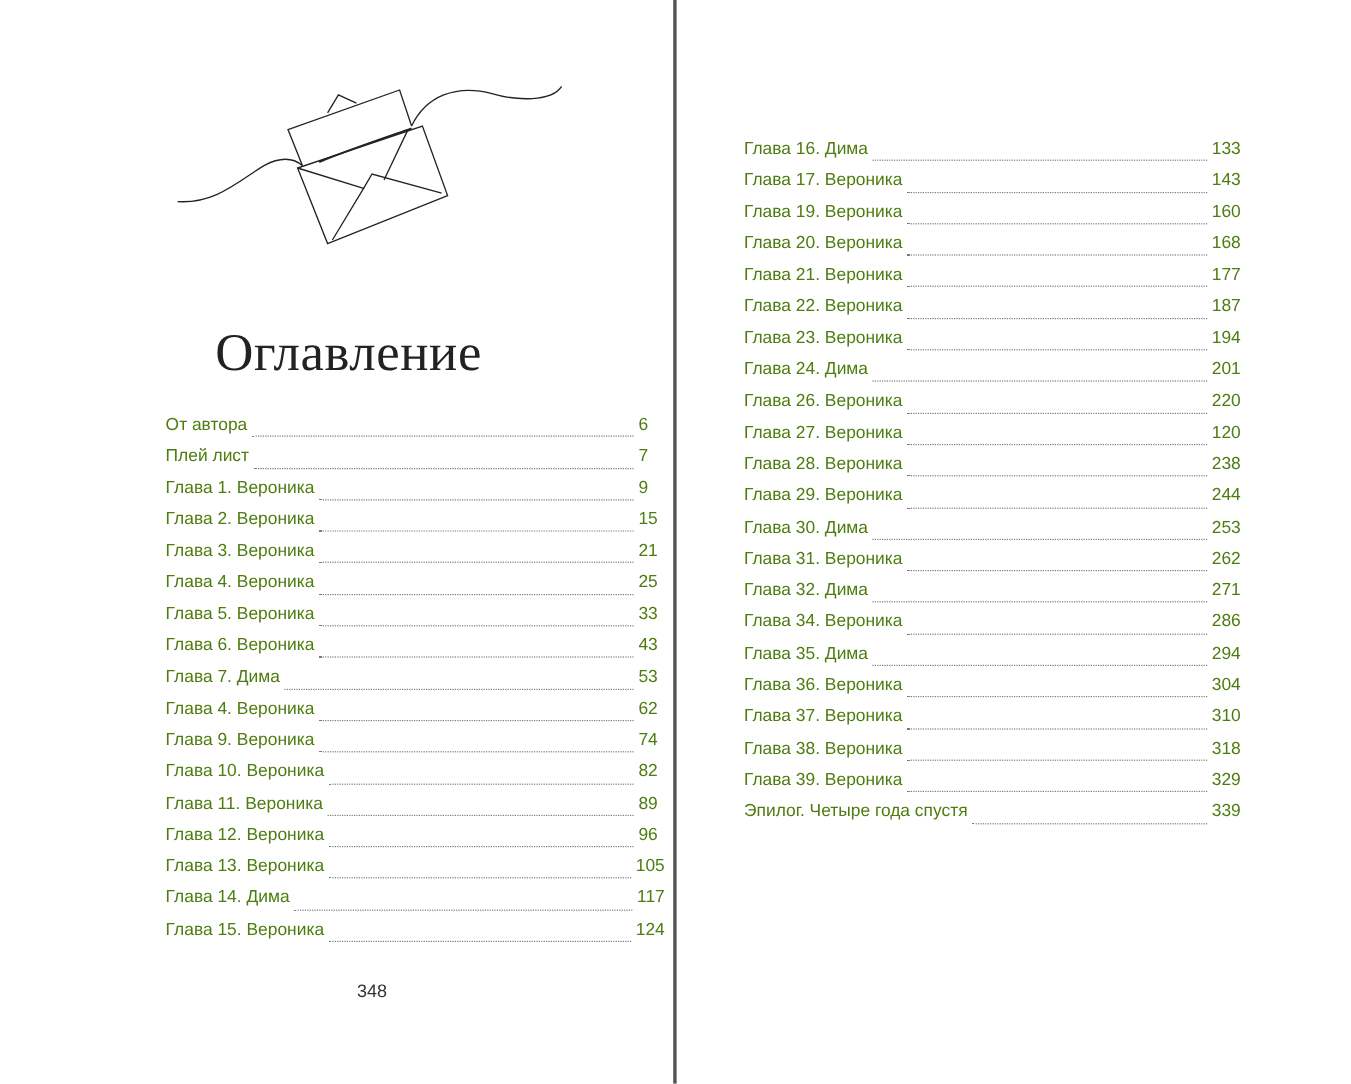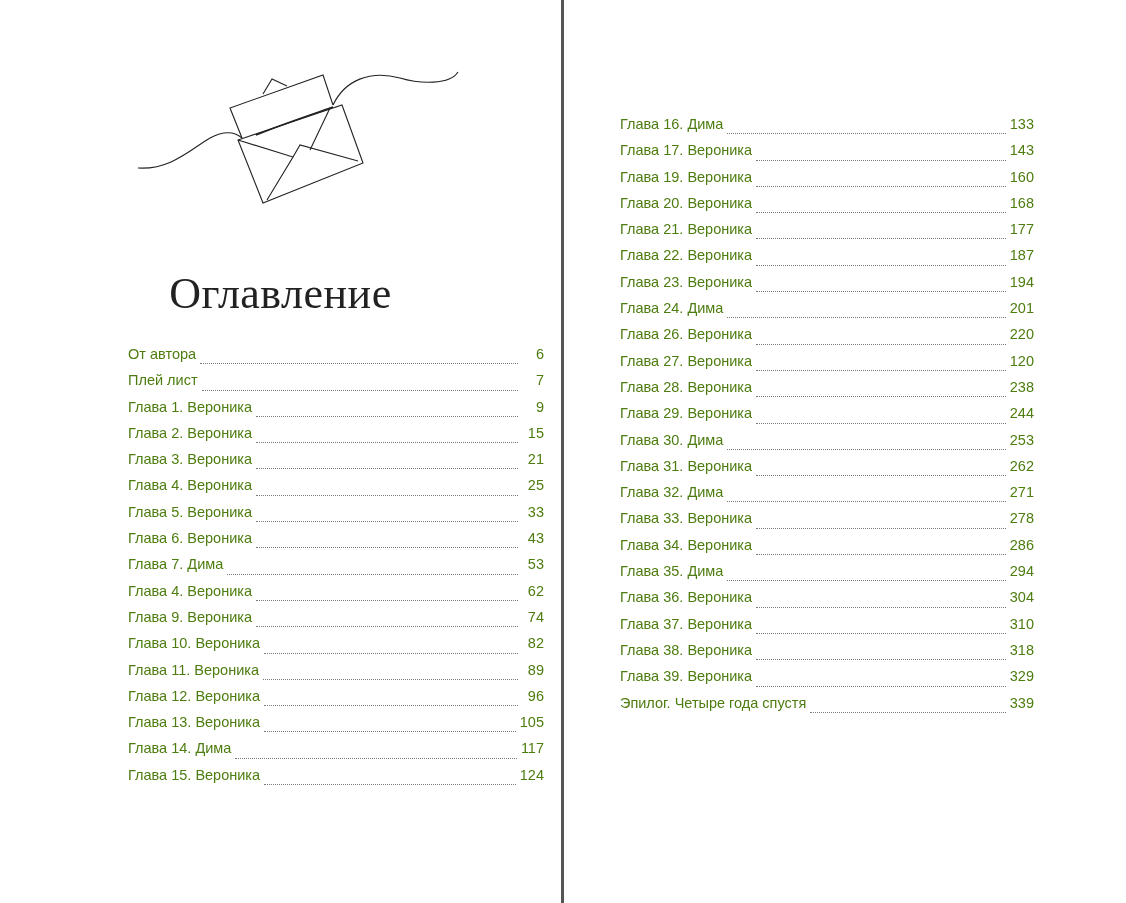--- a/index.html
+++ b/index.html
@@ -1,35 +1,35 @@
 <!DOCTYPE html>
 <html><head>
 <meta charset="utf-8">
 <style>
   html, body { margin: 0; padding: 0; background: #ffffff; }
   body { width: 1126px; height: 903px; position: relative; overflow: hidden;
          font-family: "DejaVu Serif", "Liberation Serif", serif; color: #2b2b2b; }
   .page { position: absolute; top: 0; height: 903px; background: #fff; }
-  .page-left { left: 0; width: 463px; }
+  .page-left { left: 10px; width: 463px; }
   .page-right { left: 564px; width: 562px; }
   .spine { position: absolute; left: 561px; top: 0; width: 3px; height: 903px; background: #555555; }
   .illustration { position: absolute; left: 130px; top: 60px; width: 340px; height: 160px; }
   .toc-title { position: absolute; left: 0; width: 561px; top: 268px; text-align: center;
                font-family: "Liberation Serif", "DejaVu Serif", serif; font-size: 44px;
                font-weight: normal; letter-spacing: 0.5px; color: #222; margin: 0; }
   .toc { position: absolute; list-style: none; margin: 0; padding: 0; }
   .toc-left { left: 90px; top: 346px; width: 416px; margin-left: 38px; }
   .toc-right { left: 620px; top: 116px; width: 414px; }
   .toc-entry { display: flex; align-items: baseline; height: 26.3px;
                font-family: "Liberation Sans", "DejaVu Sans", sans-serif; font-size: 14.5px;
                color: #4d7c0f; white-space: nowrap; }
   .toc-entry .label { flex: 0 0 auto; padding-right: 4px; }
   .toc-entry .leader { flex: 1 1 auto; overflow: hidden; border-bottom: 1.5px dotted #7a7a7a;
                        height: 0; margin-bottom: 3px; align-self: flex-end; transform: translateY(-5px); }
-  .toc-entry .page-num { flex: 0 0 auto; padding-left: 4px; min-width: 22px; text-align: right; }
+  .toc-entry .page-num { flex: 0 0 auto; padding-left: 4px; min-width: 22px; }
   .folio { position: absolute; top: 818px; left: 0; width: 600px; text-align: center;
            font-family: "Liberation Sans", "DejaVu Sans", sans-serif; font-size: 15px; color: #333; }
 </style>
 </head>
 <body>
 
 <div class="page page-left">
   <svg class="illustration" viewBox="0 0 340 160" fill="none" stroke="#222" stroke-width="1.1">
     <path d="M8,108 C40,110 60,90 80,78 C95,70 105,72 112,78"></path>
     <path d="M112,78 L100,48 L193,15 L203,45"></path>
@@ -125,20 +125,21 @@
         <span class="leader"></span>
         <span class="page-num">117</span>
       </li>
       <li class="toc-entry">
         <span class="label">Глава 15. Вероника</span>
         <span class="leader"></span>
         <span class="page-num">124</span>
       </li>
     </ul>
 
+  <div class="folio">348</div>
 </div>
 
 <div class="spine"></div>
 
 <div class="page page-right">
 </div>
 <ul class="toc toc-right" id="toc-right">
     <li class="toc-entry">
       <span class="label">Глава 16. Дима</span>
       <span class="leader"></span>
@@ -208,25 +209,20 @@
       <span class="label">Глава 31. Вероника</span>
       <span class="leader"></span>
       <span class="page-num">262</span>
     </li>
     <li class="toc-entry">
       <span class="label">Глава 32. Дима</span>
       <span class="leader"></span>
       <span class="page-num">271</span>
     </li>
     <li class="toc-entry">
-      <span class="label">Глава 33. Вероника</span>
-      <span class="leader"></span>
-      <span class="page-num">278</span>
-    </li>
-    <li class="toc-entry">
       <span class="label">Глава 34. Вероника</span>
       <span class="leader"></span>
       <span class="page-num">286</span>
     </li>
     <li class="toc-entry">
       <span class="label">Глава 35. Дима</span>
       <span class="leader"></span>
       <span class="page-num">294</span>
     </li>
     <li class="toc-entry">

